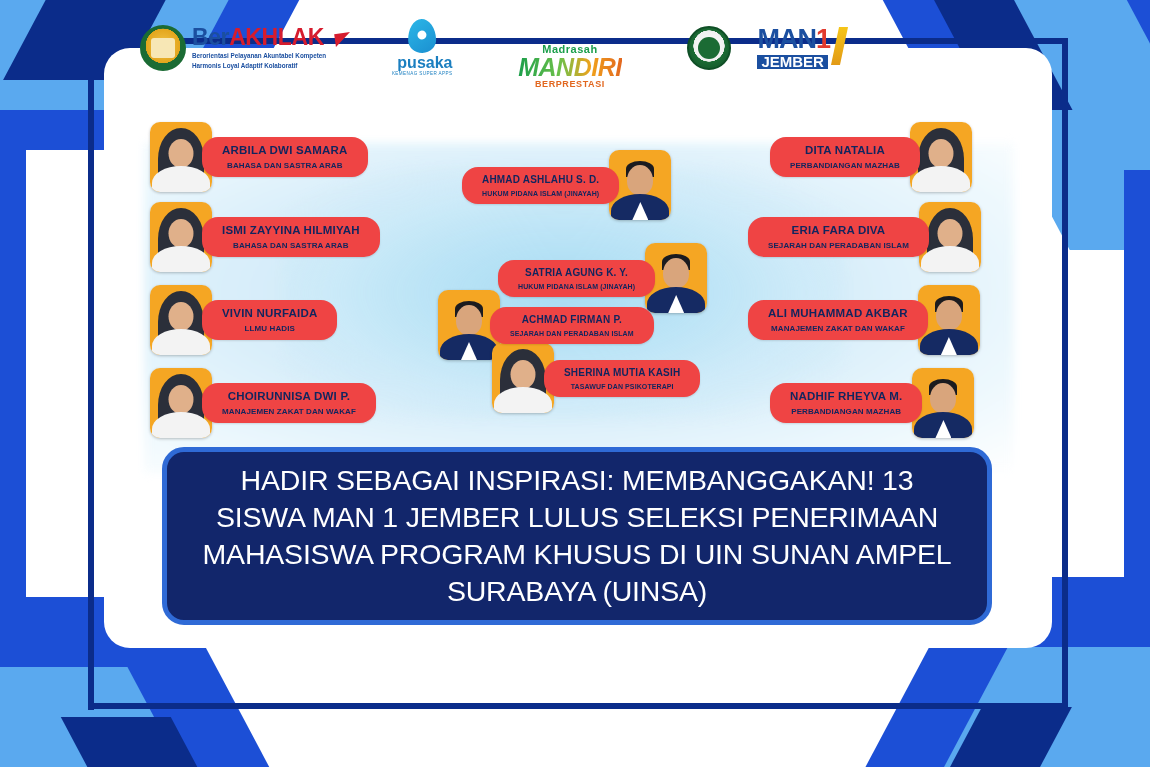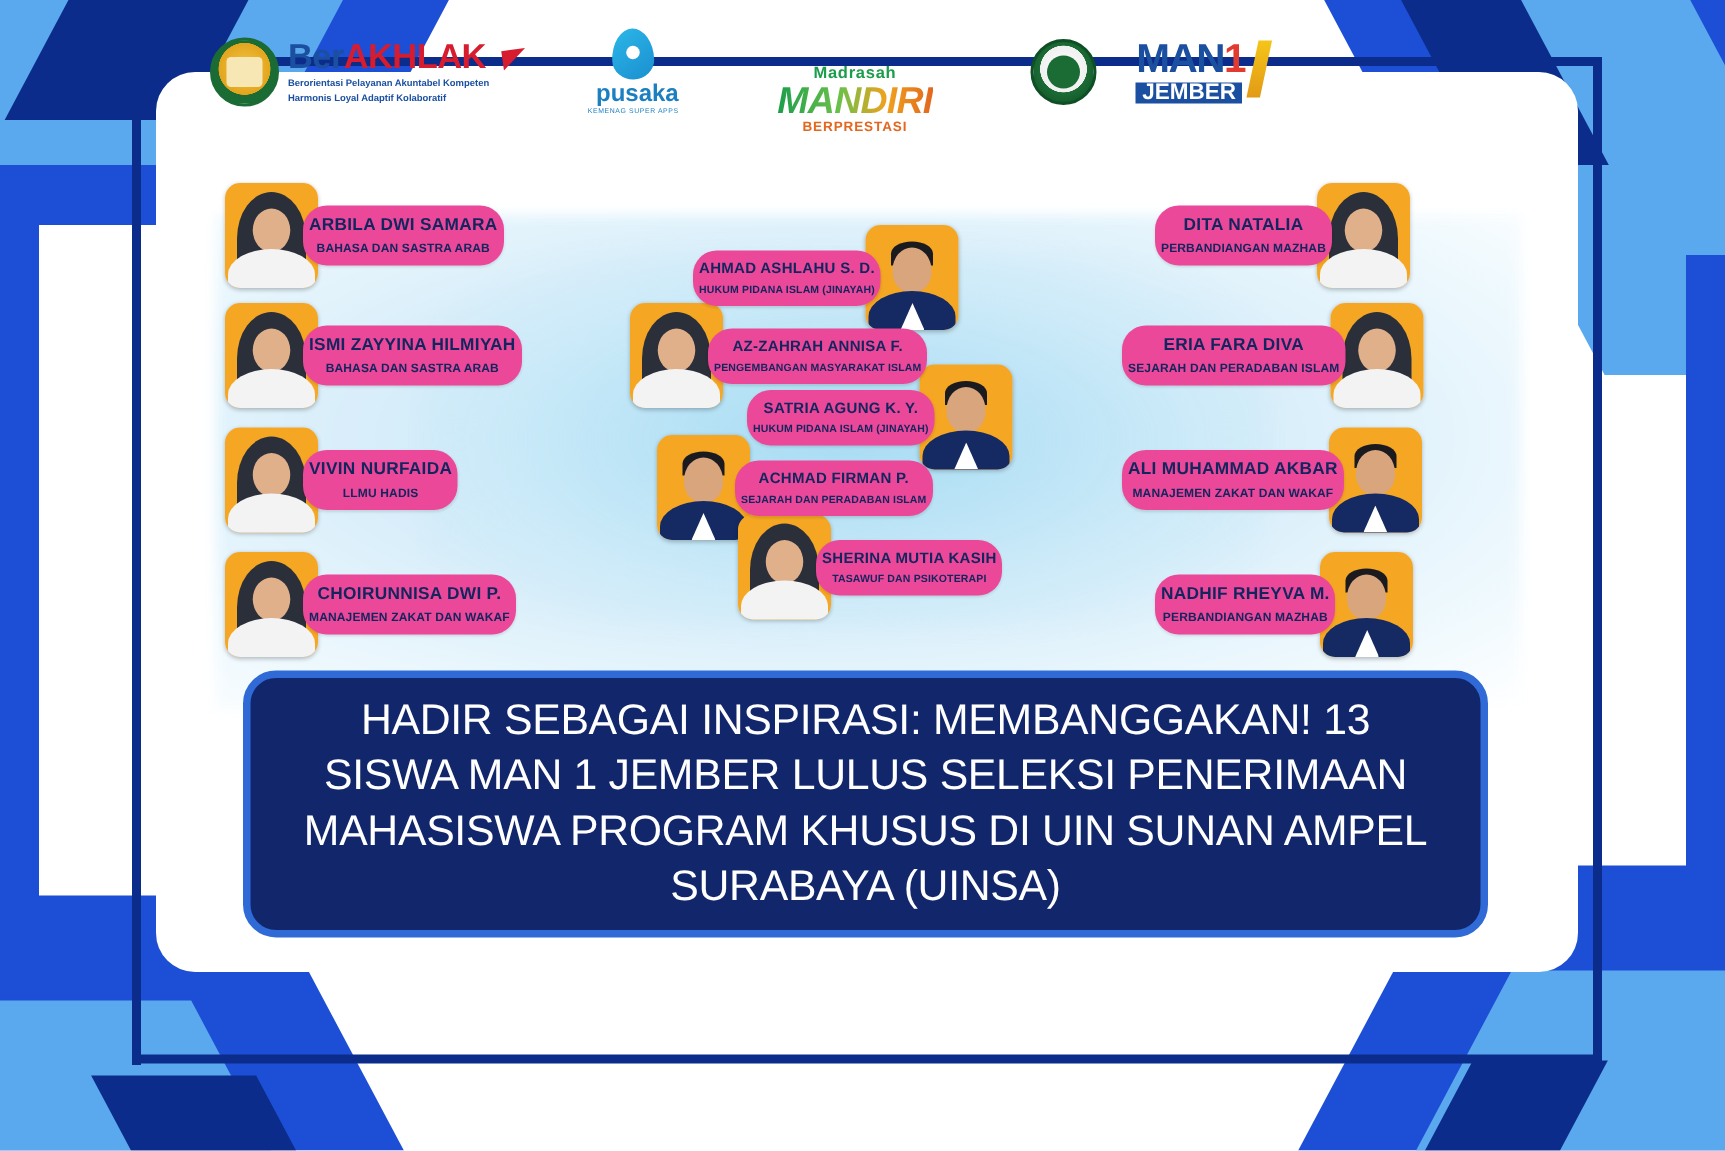--- a/index.html
+++ b/index.html
@@ -247,23 +247,23 @@
     position: absolute; left: 50%; top: 11px; width: 28px; height: 16px;
     transform: translateX(-50%); border-radius: 50% 50% 0 0; background: #1b1b1f;
   }
   .photo.male .shirt {
     position: absolute; left: 50%; bottom: 0; width: 16px; height: 18px;
     transform: translateX(-50%); background: #ffffff;
     clip-path: polygon(50% 0, 100% 100%, 0 100%);
   }
 
   .label {
-    background: #ec4899;
+    background: #ef4444;
     border-radius: 16px;
-    padding: 7px 4px;
+    padding: 7px 20px;
     box-shadow: 0 1px 2px rgba(0,0,0,.12);
     text-align: center;
     margin-left: -10px;
     position: relative; z-index: 2;
   }
   .student.right .label { margin-left: 0; margin-right: -10px; }
   .label .nm {
     font-size: 11.5px; font-weight: bold; color: #11255e;
     letter-spacing: .2px; white-space: nowrap;
   }
@@ -418,31 +418,20 @@
         <div class="head"></div>
         <div class="body"></div>
         <div class="shirt"></div>
     </div>
     <div class="label small">
       <div class="nm">AHMAD ASHLAHU S. D.</div>
       <div class="mj">HUKUM PIDANA ISLAM (JINAYAH)</div>
     </div>
   </div>
 
-  <div class="student" style="left:420px; top:202px;">
-    <div class="photo hijab">
-      <div class="veil"></div>
-        <div class="face"></div>
-        <div class="body"></div>
-    </div>
-    <div class="label small">
-      <div class="nm">AZ-ZAHRAH ANNISA F.</div>
-      <div class="mj">PENGEMBANGAN MASYARAKAT ISLAM</div>
-    </div>
-  </div>
 
   <div class="student right" style="left:498px; top:243px;">
     <div class="photo male">
       <div class="hair"></div>
         <div class="head"></div>
         <div class="body"></div>
         <div class="shirt"></div>
     </div>
     <div class="label small">
       <div class="nm">SATRIA AGUNG K. Y.</div>

